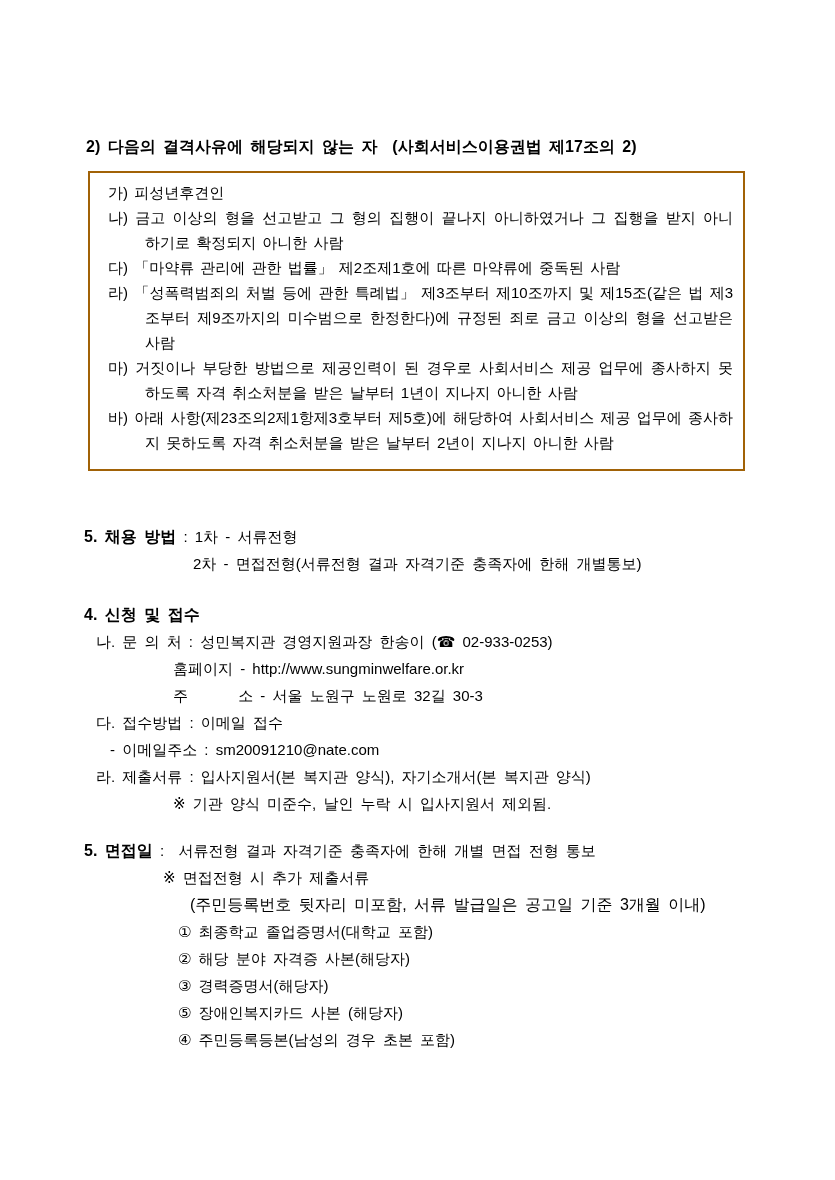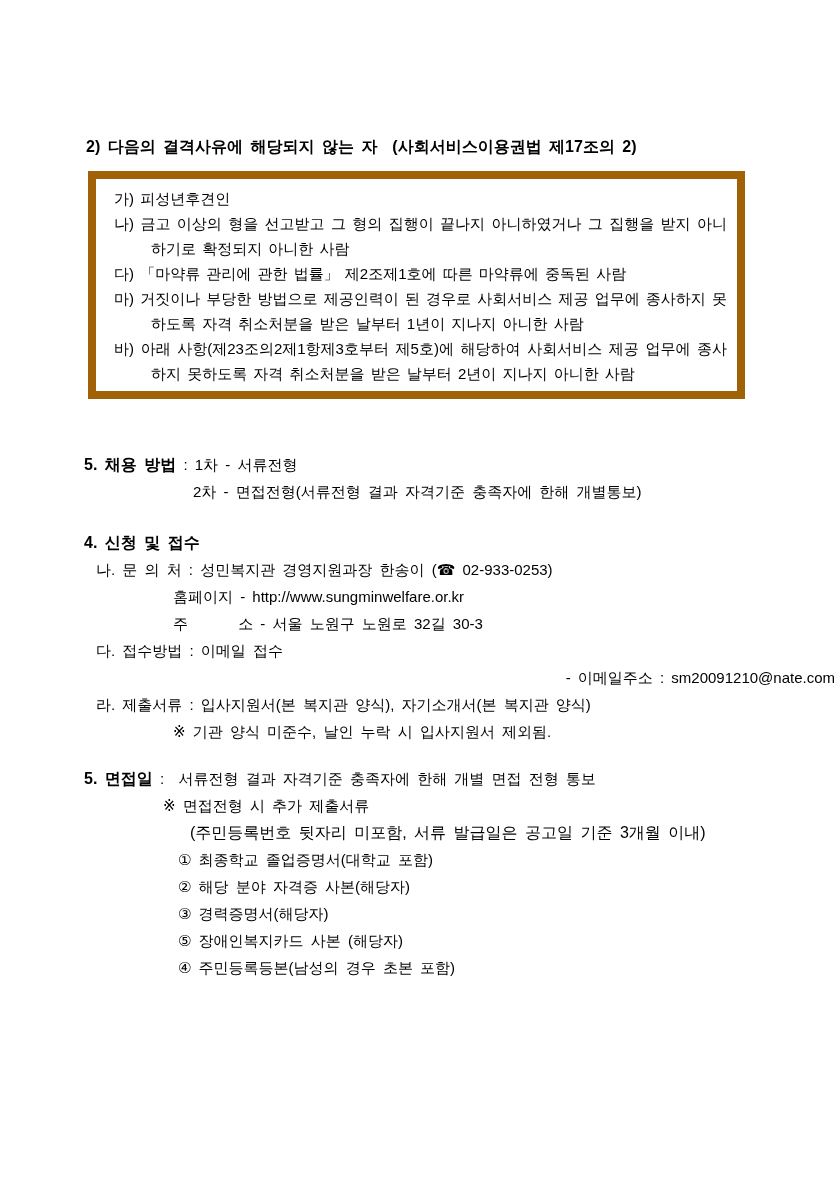--- a/index.html
+++ b/index.html
@@ -23,22 +23,22 @@
     margin: 136px 60px 0 86px;
     font-size: 16px;
     font-weight: bold;
     line-height: 22px;
     white-space: pre;
   }
   .box {
     margin: 13px 0 9px 88px;
     width: 657px;
     box-sizing: border-box;
-    border: 8px solid #a16207;
-    padding: 7px 10px 5px 18px;
+    border: 2px solid #a16207;
+    padding: 7px 10px 14px 18px;
   }
   .box p {
     margin: 0;
     font-size: 15px;
     line-height: 25px;
     text-align: justify;
     padding-left: 37px;
     text-indent: -37px;
     word-spacing: 2px;
   }
@@ -49,38 +49,39 @@
   .heading {
     font-size: 16px;
     font-weight: bold;
   }
   .heading .reg { font-weight: normal; font-size: 15px; }
   .sec3 { margin-top: 52px; }
   .sec4 { margin-top: 24px; }
   .sec5 { margin-top: 20px; }
   .xhead { margin-left: 84px; }
   .xitem { margin-left: 96px; }
-  .xdash { margin-left: 110px; text-align: right; }
+  .xdash { margin-left: 110px; }
   .xsub  { margin-left: 173px; }
   .xstage2 { margin-left: 193px; }
   .xnote { margin-left: 163px; }
   .xnote2 { margin-left: 190px; font-size: 16px; }
   .xdoc  { margin-left: 178px; }
 </style>
 </head>
 <body>
 
 <div class="page">
 
   <div class="title">2) 다음의 결격사유에 해당되지 않는 자  (사회서비스이용권법 제17조의 2)</div>
 
   <div class="box">
     <p><span>가)</span> <span>피성년후견인</span></p>
     <p><span>나)</span> <span>금고 이상의 형을 선고받고 그 형의 집행이 끝나지 아니하였거나 그 집행을 받지 아니하기로 확정되지 아니한 사람</span></p>
     <p><span>다)</span> <span>「마약류 관리에 관한 법률」 제2조제1호에 따른 마약류에 중독된 사람</span></p>
+    <p><span>라)</span> <span>「성폭력범죄의 처벌 등에 관한 특례법」 제3조부터 제10조까지 및 제15조(같은 법 제3조부터 제9조까지의 미수범으로 한정한다)에 규정된 죄로 금고 이상의 형을 선고받은 사람</span></p>
     <p><span>마)</span> <span>거짓이나 부당한 방법으로 제공인력이 된 경우로 사회서비스 제공 업무에 종사하지 못하도록 자격 취소처분을 받은 날부터 1년이 지나지 아니한 사람</span></p>
     <p><span>바)</span> <span>아래 사항(제23조의2제1항제3호부터 제5호)에 해당하여 사회서비스 제공 업무에 종사하지 못하도록 자격 취소처분을 받은 날부터 2년이 지나지 아니한 사람</span></p>
   </div>
 
   <div class="sec3">
     <div class="line xhead heading"><span class="b">5. 채용 방법</span><span class="reg"> : </span><span class="reg">1차 - 서류전형</span></div>
     <div class="line xstage2">2차 - 면접전형(서류전형 결과 자격기준 충족자에 한해 개별통보)</div>
   </div>
 
   <div class="sec4">

